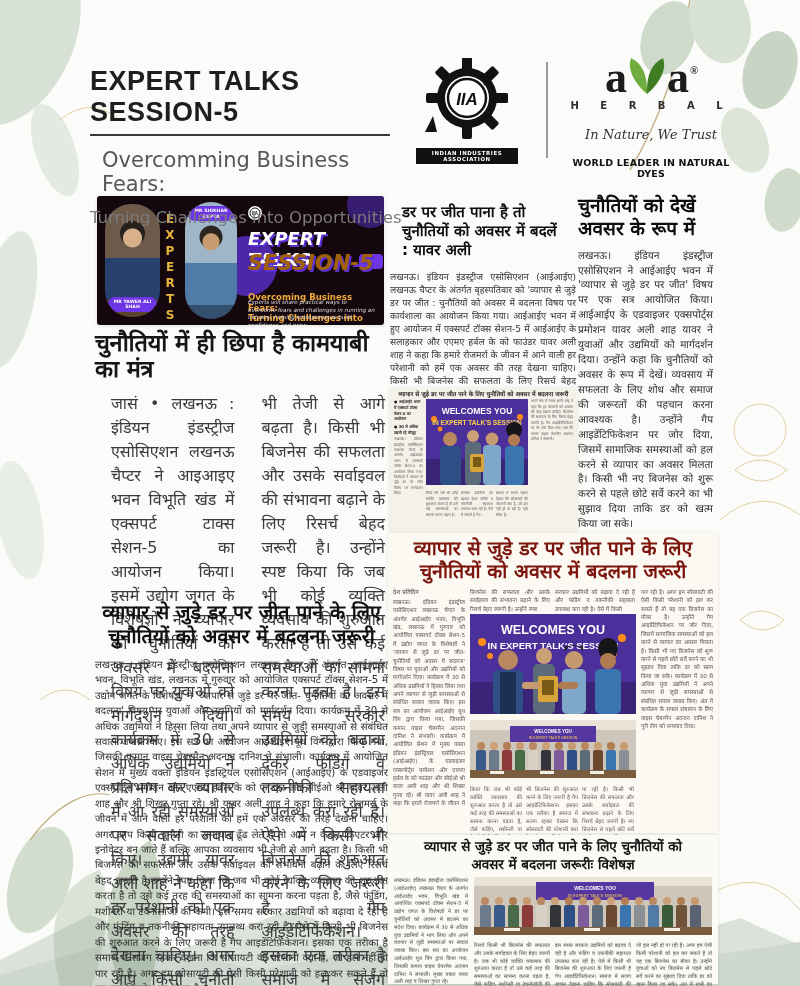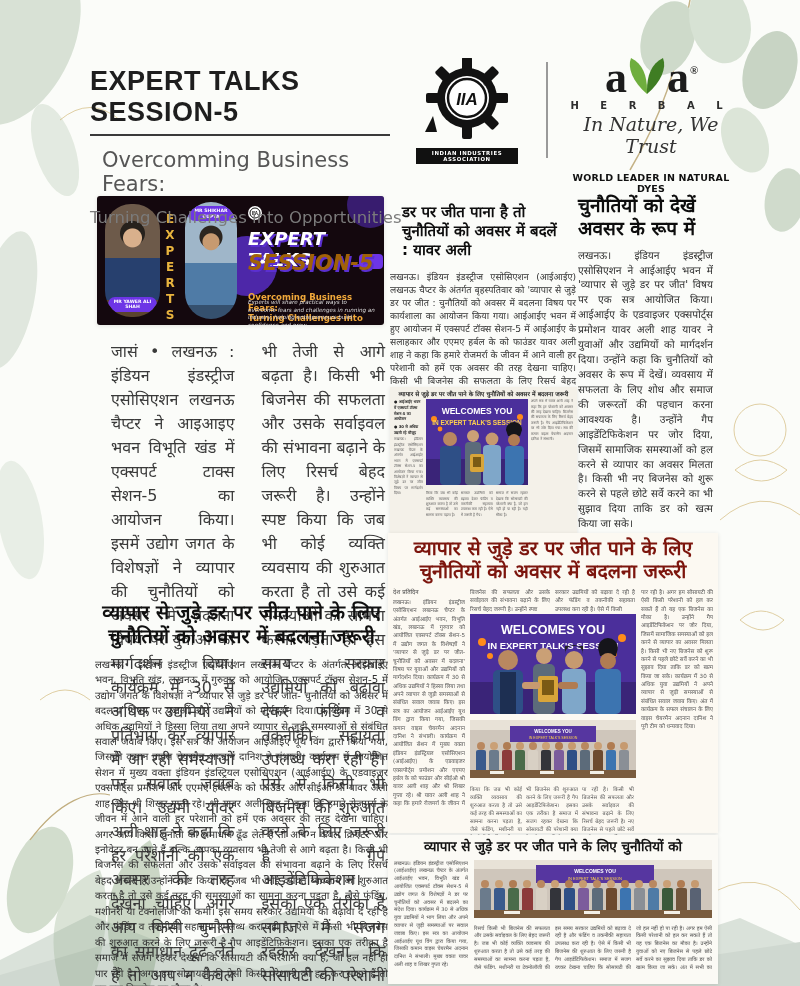--- a/index.html
+++ b/index.html
@@ -14,21 +14,21 @@
   .hdr-rule{height:2px;background:#3a3a3a;width:300px;margin:6px 0 7px 0;}
   .hdr-sub1{font-size:21px;color:#565656;margin:12px;font-weight:500;}
   .hdr-sub2{font-size:16.5px;color:#7b7b7b;margin:1px 0 0 0;}
   .iia-logo{left:416px;top:58px;width:102px;z-index:3;text-align:center;}
   .iia-cap{background:#111;color:#fff;font-size:5.4px;letter-spacing:.6px;padding:2px 1px;font-weight:700;margin-top:2px;}
   .hdr-div{left:546px;top:62px;width:2px;height:96px;background:#9a9a9a;z-index:3;}
   .ama{left:566px;top:56px;width:170px;z-index:3;text-align:center;}
   .ama-word{font-family:"Liberation Serif",serif;font-size:44px;font-weight:700;color:#1c1c1c;line-height:.9;display:flex;align-items:flex-end;justify-content:center;}
   .ama-r{font-size:11px;vertical-align:top;position:relative;top:-22px;left:1px;}
   .ama-herbal{font-size:10px;letter-spacing:9px;color:#2e2e2e;margin-top:2px;font-weight:600;}
-  .ama-script{font-family:"DejaVu Serif","Liberation Serif",serif;font-style:italic;font-size:19px;color:#333;margin-top:2px;}
+  .ama-script{font-family:"DejaVu Serif","Liberation Serif",serif;font-style:italic;font-size:13px;color:#333;margin-top:16px;}
   .ama-tag{font-size:9.5px;font-weight:800;color:#111;margin-top:15px;letter-spacing:.2px;}
   
   .clip{position:absolute;z-index:2;background:#fcfbf6;box-shadow:0 1px 4px rgba(60,60,50,.12);}
   .hin{font-family:"DejaVu Sans",sans-serif;}
   .just{text-align:justify;text-justify:inter-word;}
   
   #banner{left:97px;top:196px;width:287px;height:129px;background:#14080e;border-radius:3px;overflow:hidden;}
   #banner .blob{position:absolute;border-radius:50%;background:#5b2fd0;opacity:.8;}
   .pill{position:absolute;border-radius:26px;overflow:hidden;}
   .pill-label{position:absolute;left:6%;right:6%;background:#6d35e6;border-radius:7px;color:#fff;font-size:4.6px;font-weight:700;text-align:center;padding:2px 0;line-height:1.25;}
@@ -205,20 +205,21 @@
   <div class="bn-t1">EXPERT TALKS</div>
   <div class="bn-t2">SESSION-5</div>
   <div class="bn-sub">
     <div>Overcoming Business Fears:</div>
     <div>Turning Challenges into Opportunities</div>
   </div>
   <div class="bn-desc">Experts will share practical ways to overcome fears and challenges in running an industry, helping entrepreneurs build confidence and grow.</div>
 </div>
 
 <div class="clip hin" id="a1">
+  <h2>चुनौतियों में ही छिपा है कामयाबी का मंत्र</h2>
   <div class="cols2">
     <div class="just">जासं • लखनऊ : इंडियन इंडस्ट्रीज एसोसिएशन लखनऊ चैप्टर ने आइआइए भवन विभूति खंड में एक्सपर्ट टाक्स सेशन-5 का आयोजन किया। इसमें उद्योग जगत के विशेषज्ञों ने व्यापार की चुनौतियों को अवसर में बदलना विषय पर युवाओं को मार्गदर्शन दिया। कार्यक्रम में 30 से अधिक उद्यमियों ने प्रतिभाग कर व्यापार में आ रही समस्याओं पर सवाल जवाब किए। उद्यमी यावर अली शाह ने कहा कि हर परेशानी को एक अवसर की तरह देखना चाहिए। अगर आप किसी चुनौती का समाधान ढूंढ लेते हैं तो आप न केवल क्रिएटर और इनोवेटर बन जाते हैं, बल्कि आपका व्यवसाय</div>
     <div class="just">भी तेजी से आगे बढ़ता है। किसी भी बिजनेस की सफलता और उसके सर्वाइवल की संभावना बढ़ाने के लिए रिसर्च बेहद जरूरी है। उन्होंने स्पष्ट किया कि जब भी कोई व्यक्ति व्यवसाय की शुरुआत करता है तो उसे कई समस्याओं का सामना करना पड़ता है। इस समय सरकार उद्यमियों को बढ़ावा देकर फंडिंग व तकनीकी सहायता उपलब्ध करा रही है। ऐसे में किसी भी बिजनेस की शुरुआत करने के लिए जरूरी है गैप आइडेंटिफिकेशन। इसका एक तरीका है समाज में सजग रहकर देखना कि सोसायटी की परेशानी क्या है, जो हल नहीं हो पा रही है।</div>
   </div>
 </div>
 
 <div class="clip hin" id="a2">
   <h2>व्यापार से जुड़े डर पर जीत पाने के लिए चुनौतियों को अवसर में बदलना जरूरी</h2>
   <div class="body just">लखनऊ । इंडियन इंडस्ट्रीज एसोसिएशन लखनऊ चैप्टर के अंतर्गत आईआईए भवन, विभूति खंड, लखनऊ में गुरुवार को आयोजित एक्सपर्ट टॉक्स सेशन-5 में उद्योग जगत के विशेषज्ञों ने 'व्यापार से जुड़े डर पर जीत- चुनौतियों को अवसर में बदलना' विषय पर युवाओं और उद्यमियों को मार्गदर्शन दिया। कार्यक्रम में 30 से अधिक उद्यमियों ने हिस्सा लिया तथा अपने व्यापार से जुड़ी समस्याओं से संबंधित सवाल जवाब किए। इस सत्र का आयोजन आईआईए यूथ विंग द्वारा किया गया, जिसकी कमान वाइस चेयरमैन अदनान दानिश ने संभाली। कार्यक्रम में आयोजित सेशन में मुख्य वक्ता इंडियन इंडस्ट्रियल एसोसिएशन (आईआईए) के एडवाइजर एक्सपोर्ट्स प्रमोशन और एएमए हर्बल के को फाउंडर और सीईओ श्री यावर अली शाह और श्री शिखर गुप्ता रहे। श्री यावर अली शाह ने कहा कि हमारे रोजमर्रा के जीवन में आने वाली हर परेशानी को हमें एक अवसर की तरह देखना चाहिए। अगर आप किसी चुनौती का समाधान ढूँढ लेते हैं तो आप न केवल क्रिएटर और इनोवेटर बन जाते हैं बल्कि आपका व्यवसाय भी तेजी से आगे बढ़ता है। किसी भी बिजनेस की सफलता और उसके सर्वाइवल की संभावना बढ़ाने के लिए रिसर्च बेहद जरूरी है।उन्होंने स्पष्ट किया कि जब भी कोई व्यक्ति व्यवसाय की शुरुआत करता है तो उसे कई तरह की समस्याओं का सामना करना पड़ता है, जैसे फंडिंग, मशीनरी या टेक्नोलॉजी की कमी। इस समय सरकार उद्यमियों को बढ़ावा दे रही है और फंडिंग व तकनीकी सहायता उपलब्ध करा रही है। ऐसे में किसी भी बिजनेस की शुरुआत करने के लिए जरूरी है गैप आइडेंटिफ़िकेशन। इसका एक तरीका है समाज में सजग रहकर देखना कि सोसायटी की परेशानी क्या है, जो हल नहीं हो पार रही है। अगर हम सोसायटी की ऐसी किसी परेशानी को हल कर सकते हैं तो यह एक बिजनेस का मौका है।</div>
 </div>
@@ -385,20 +386,21 @@
         <div class="tinytxt just">पा रही है। किसी भी बिजनेस की सफलता और उसके सर्वाइवल की संभावना बढ़ाने के लिए रिसर्च बेहद जरूरी है। नए बिजनेस से पहले छोटे सर्वे करने का सुझाव दिया।</div>
       </div>
     </div>
     <div class="c4 tinytxt just" style="font-size:5.6px;">पार रही है। अगर हम सोसायटी की ऐसी किसी परेशानी को हल कर सकते हैं तो यह एक बिजनेस का मौका है। उन्होंने गैप आइडेंटिफिकेशन पर जोर दिया, जिसमें सामाजिक समस्याओं को हल करने से व्यापार का अवसर मिलता है। किसी भी नए बिजनेस को शुरू करने से पहले छोटे सर्वे करने का भी सुझाव दिया ताकि डर को खत्म किया जा सके। कार्यक्रम में 30 से अधिक युवा उद्यमियों ने अपने व्यापार से जुड़ी समस्याओं से संबंधित सवाल जवाब किए। अंत में कार्यक्रम के सफल संचालन के लिए वाइस चेयरमैन अदनान दानिश ने पूरी टीम को धन्यवाद दिया।</div>
   </div>
 </div>
 
 <div class="clip hin" id="a6">
   <h2>
     <div>व्यापार से जुड़े डर पर जीत पाने के लिए चुनौतियों को</div>
+    <div>अवसर में बदलना जरूरीः विशेषज्ञ</div>
   </h2>
   <div class="row">
     <div class="c1 tinytxt just" style="font-size:5.2px;">लखनऊ। इंडियन इंडस्ट्रीज एसोसिएशन (आईआईए) लखनऊ चैप्टर के अंतर्गत आईआईए भवन, विभूति खंड में आयोजित एक्सपर्ट टॉक्स सेशन-5 में उद्योग जगत के विशेषज्ञों ने डर पर चुनौतियों को अवसर में बदलने का संदेश दिया। कार्यक्रम में 30 से अधिक युवा उद्यमियों ने भाग लिया और अपने व्यापार से जुड़ी समस्याओं पर सवाल जवाब किए। इस सत्र का आयोजन आईआईए यूथ विंग द्वारा किया गया, जिसकी कमान वाइस चेयरमैन अदनान दानिश ने संभाली। मुख्य वक्ता यावर अली शाह व शिखर गुप्ता रहे।</div>
     <div class="right">
       <svg width="238" height="58" viewBox="0 0 238 58">
         <rect width="238" height="58" fill="#cfc6bb"></rect>
         <rect width="238" height="9" fill="#e8e2d7"></rect>
         <rect x="62" y="5" width="118" height="18" fill="#5636a0"></rect>
         <text x="121" y="13" text-anchor="middle" font-size="5" font-weight="700" fill="#fff">WELCOMES YOU</text>
         <text x="121" y="20" text-anchor="middle" font-size="4" fill="#ffd24d">IN EXPERT TALK'S SESSION</text>

